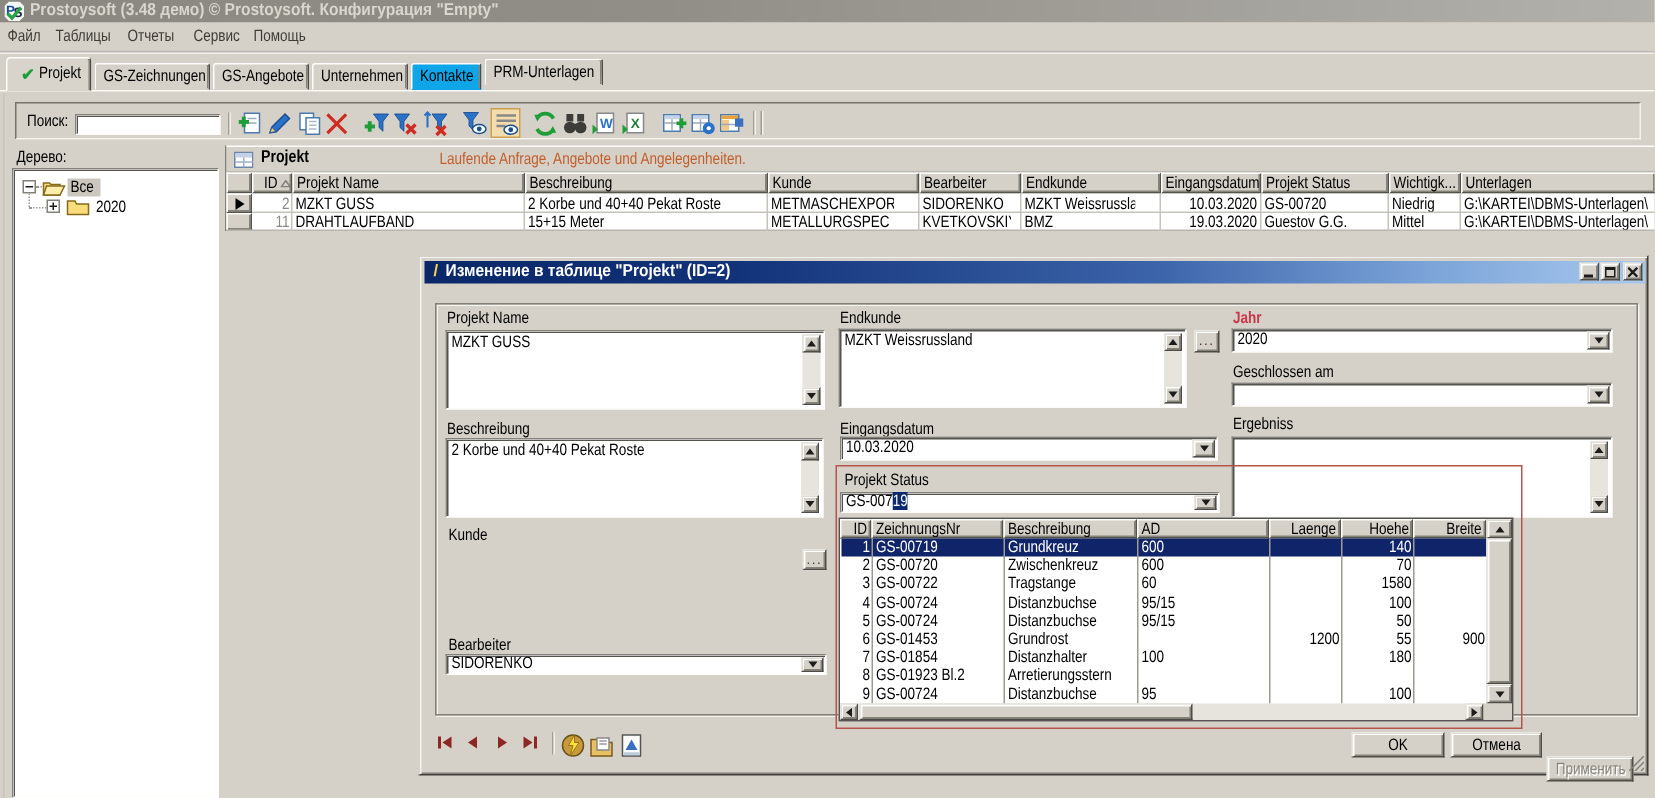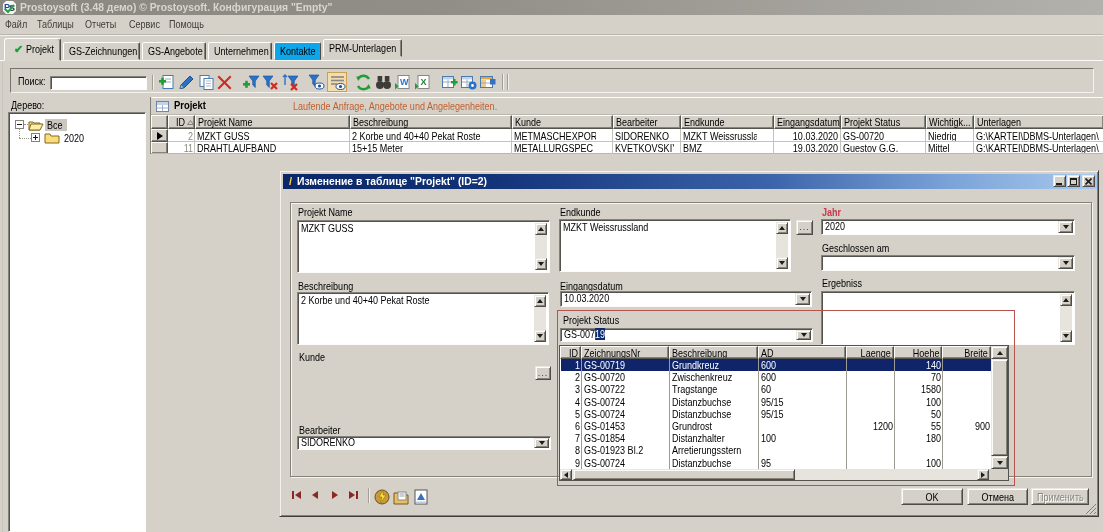--- a/index.html
+++ b/index.html
@@ -395,21 +395,21 @@
     <rect x="1" y="1" width="12" height="14" fill="#fff" stroke="#555"></rect>
     <polygon points="3,11 7,4 11,11" fill="#3a70c0"></polygon>
     <rect x="2" y="12.5" width="10" height="2" fill="#bcd"></rect>
   </svg>
   <div class="a btn3d sb" style="left:621px;top:317px;width:62px;height:17px">
       <i>OK</i>
     </div>
   <div class="a btn3d sb" style="left:687px;top:317px;width:61px;height:17px">
       <i>Отмена</i>
     </div>
-  <div class="a btn3d sb" style="left:751px;top:317px;width:58px;height:17px;color:#8a8880;text-shadow:1px 1px 0 #fdfdfb">
+  <div class="a btn3d sb" style="left:751px;top:333px;width:58px;height:17px;color:#8a8880;text-shadow:1px 1px 0 #fdfdfb">
       <i>Применить</i>
     </div>
   <svg class="a" style="left:806px;top:333px" width="10" height="10" viewBox="0 0 10 10">
     <line x1="10" y1="0" x2="0" y2="10" stroke="#84817a"></line>
       <line x1="10" y1="4" x2="4" y2="10" stroke="#84817a"></line>
       <line x1="10" y1="8" x2="8" y2="10" stroke="#84817a"></line>
   </svg>
 </div>
 
 <div id="dd" class="a" style="left:559px;top:345px;width:450px;height:136px;border:1px solid #55534e;background:#fff;z-index:50">

